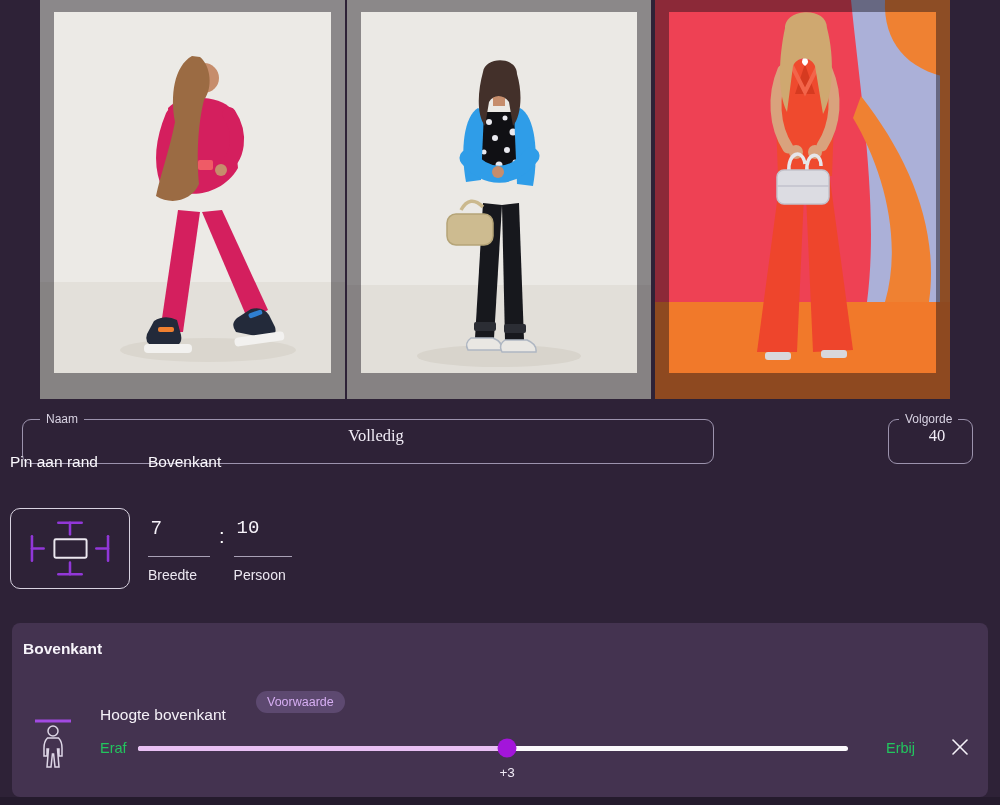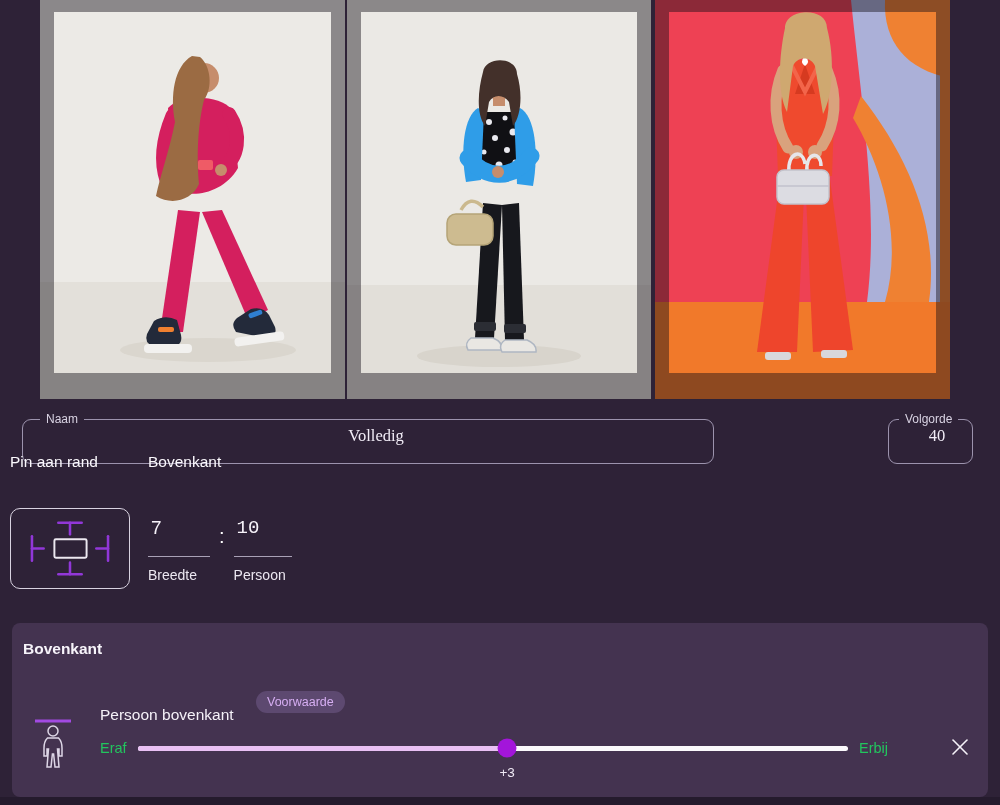--- a/index.html
+++ b/index.html
@@ -107,21 +107,21 @@
   .badge {
     position: absolute; left: 244px; top: 68px;
     background: var(--badge-bg, #5d4970);
     color: var(--badge-text, #d6aef2);
     font-size: 12.5px; padding: 4px 11px; border-radius: 12px;
   }
   .slider-min, .slider-max {
     position: absolute; top: 117px; font-size: 14.5px; color: #22c55e;
   }
   .slider-min { left: 88px; }
-  .slider-max { left: 847px; }
+  .slider-max { left: 874px; }
   .slider-track {
     position: absolute; left: 126px; top: 123px;
     width: 710px; height: 5px; border-radius: 3px;
     background: var(--slider-track, #ffffff);
     cursor: pointer;
   }
   .slider-fill {
     position: absolute; left: 0; top: 0; height: 100%;
     border-radius: 3px; background: var(--slider-fill, #e9c0f4);
   }
@@ -305,21 +305,21 @@
     <h2>Bovenkant</h2>
 
     <svg class="person-icon" viewBox="0 0 38 50">
       <line x1="1" y1="2" x2="37" y2="2" stroke="#a24ae2" stroke-width="3.2"></line>
       <g stroke="#ddd6e6" stroke-width="1.5" fill="none">
         <circle cx="19" cy="12" r="5"></circle>
         <path d="M13.5 19 C11 21.5 10 25 10 29 L10 37 L13 37 L13 30 L14.5 30 L13 48 L17 48 L18.4 35 L19.6 35 L21 48 L25 48 L23.5 30 L25 30 L25 37 L28 37 L28 29 C28 25 27 21.5 24.5 19 Z"></path>
       </g>
     </svg>
 
-    <div class="rule-label">Persoon bovenkant</div>
+    <div class="rule-label">Hoogte bovenkant</div>
     <span class="badge">Voorwaarde</span>
 
     <span class="slider-min">Eraf</span>
 
     <div class="slider-track">
       <div class="slider-fill" style="width: 52%;"></div>
       <div class="slider-thumb" style="left: 52%;"></div>
       <div class="slider-value" style="left: 52%;">+3</div>
     </div>
 

